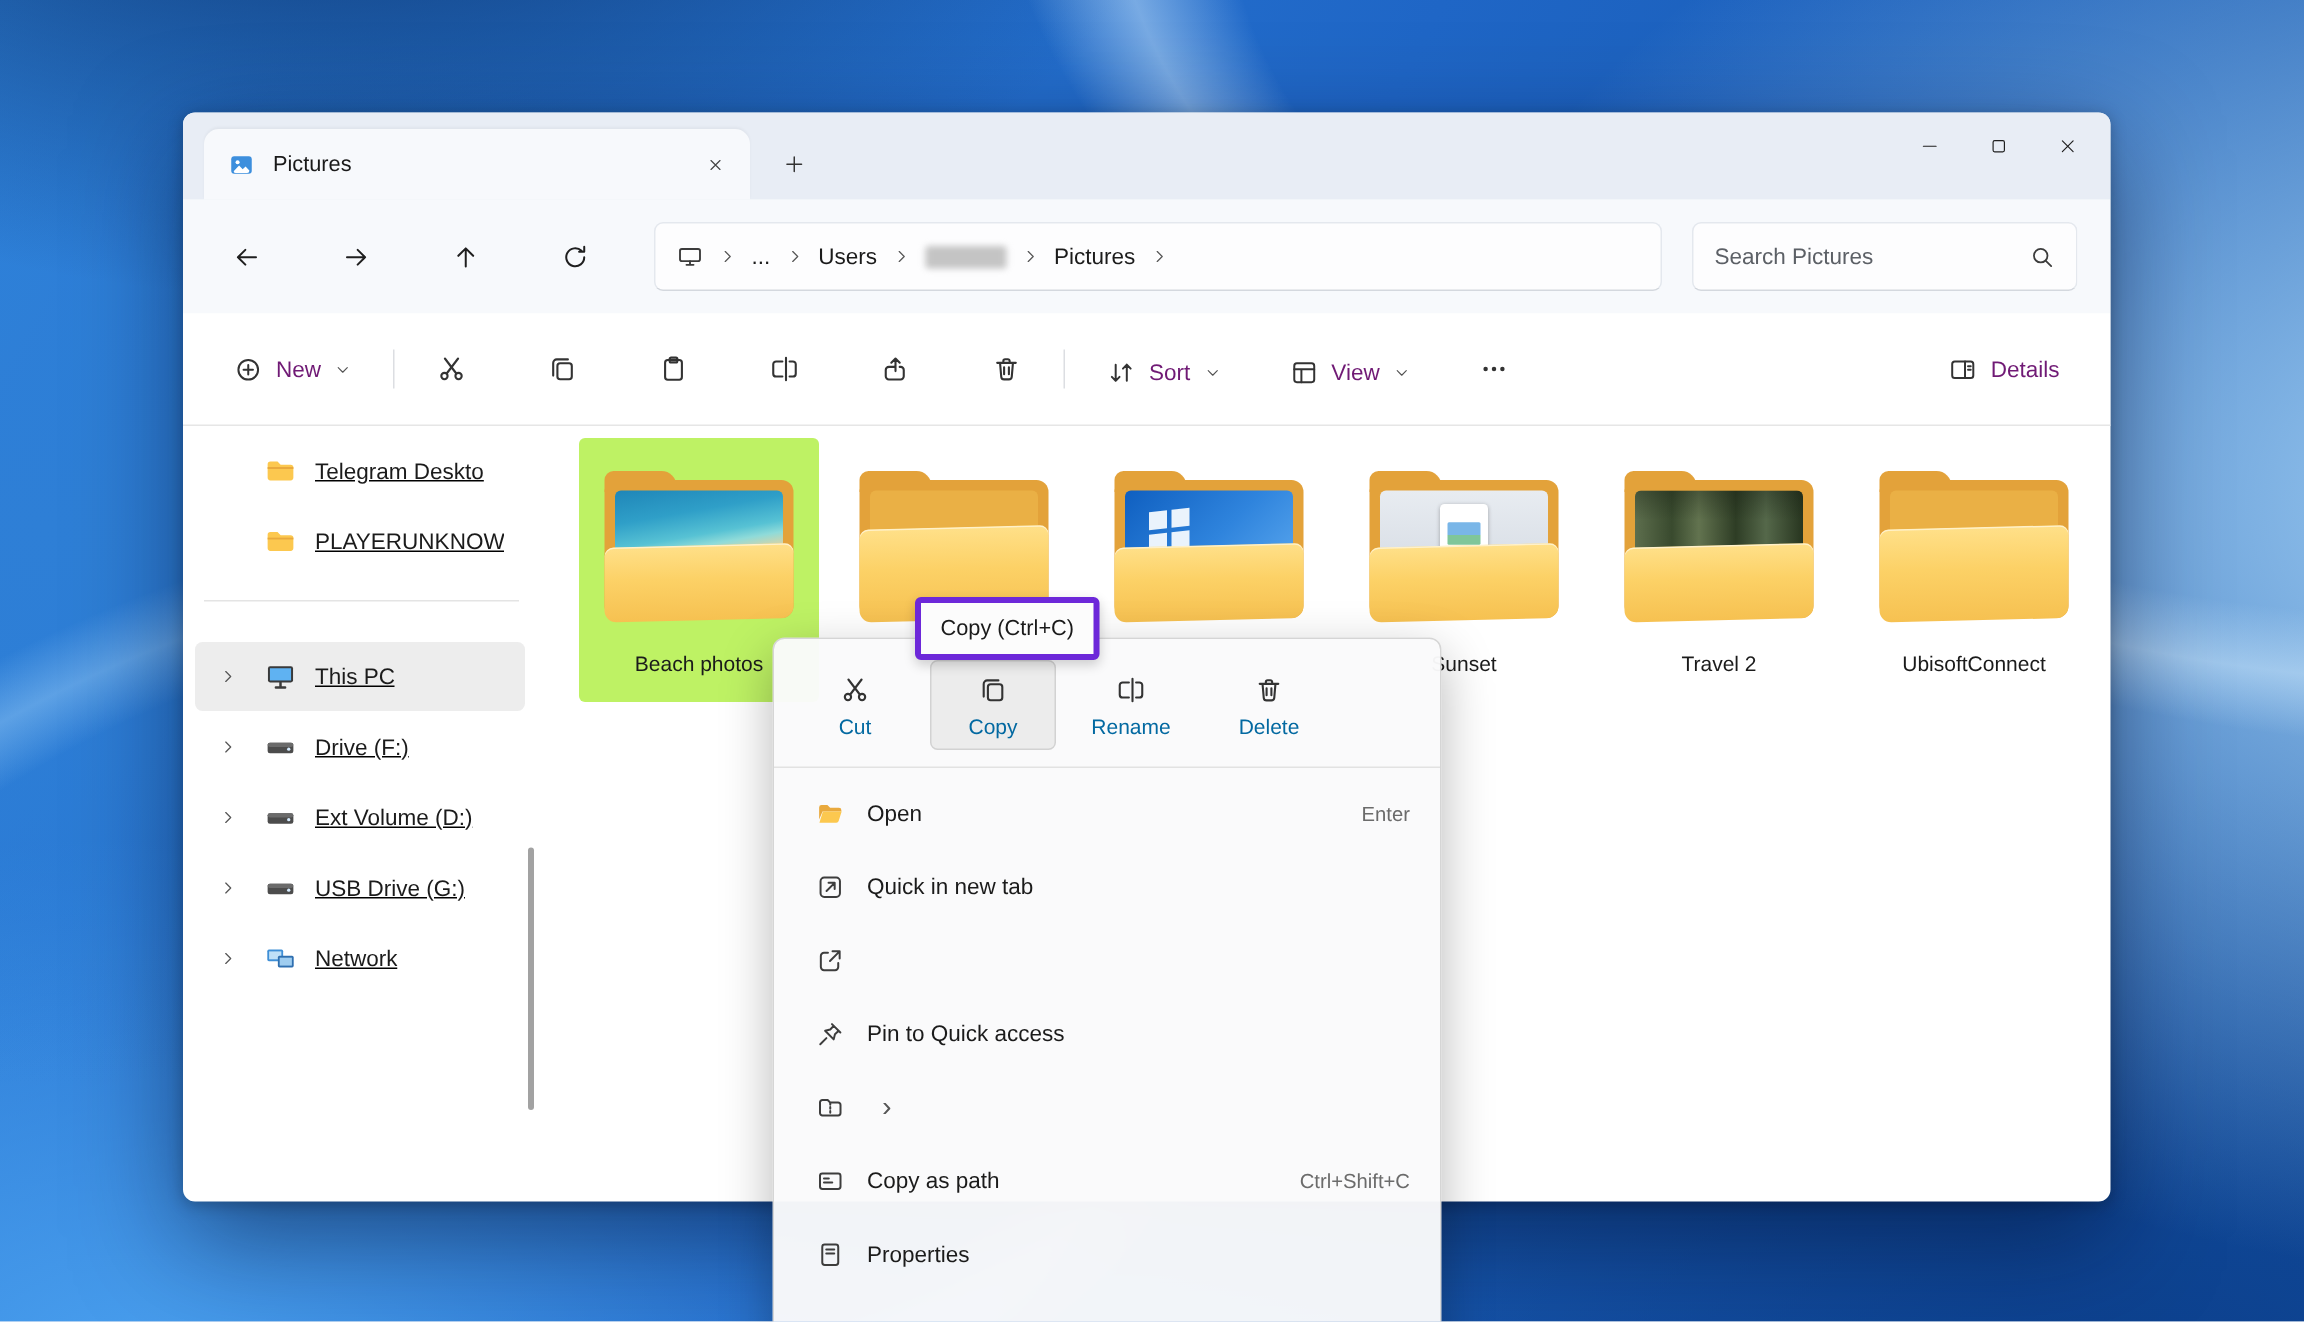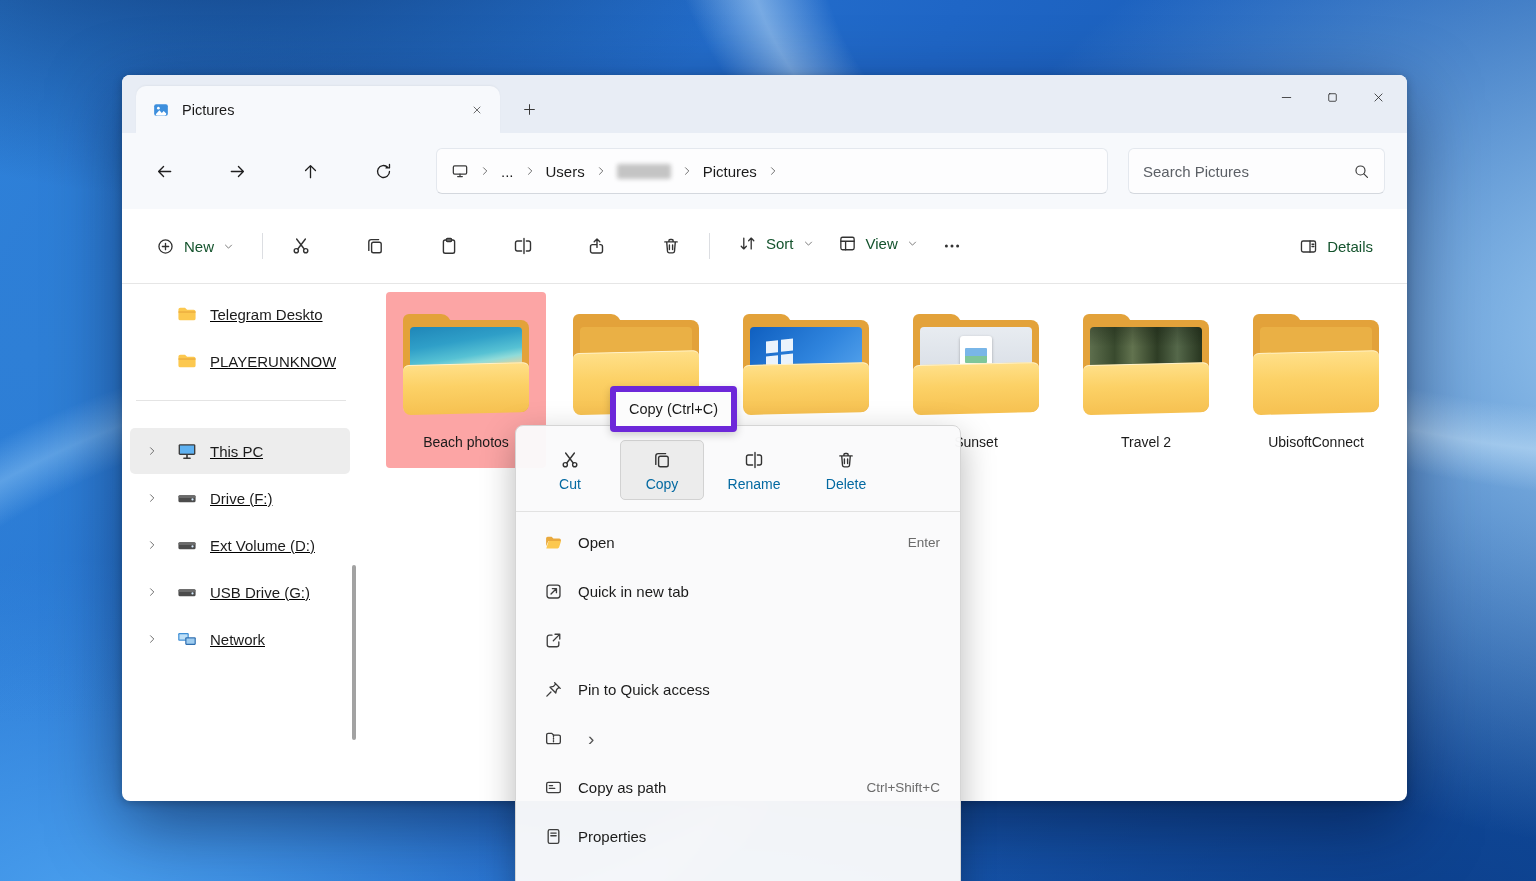--- a/index.html
+++ b/index.html
@@ -59,30 +59,30 @@
   .crumb-item.redacted .crumb-label { width:54px; height:15px; background:#c4c4c4; filter:blur(2px); border-radius:2px; }
   .searchbar { margin-left:20px; flex:1; height:46px; background:#fdfdfe; border:1px solid #e4e8ee; border-bottom-color:#d4d8de;
     border-radius:6px; display:flex; align-items:center; padding:0 14px; gap:8px; }
   .search-input { border:none; outline:none; background:transparent; flex:1; font-size:15px; color:#333; font-family:inherit; min-width:0; }
   .search-input::placeholder { color:#5c6066; }
   .search-glyph { width:17px; height:17px; color:#3c3c3c; flex:none; }
   .search-glyph svg { width:17px; height:17px; display:block; }
 
   
   .commandbar { height:75px; background:#fff; border-bottom:1px solid #e6e6e6; display:flex; align-items:center; padding:0 22px; flex:none; }
-  .cmd-btn { display:flex; align-items:center; gap:9px; padding:10px 12px; border-radius:5px; color:#14532d; font-size:15px; flex:none; }
+  .cmd-btn { display:flex; align-items:center; gap:9px; padding:10px 12px; border-radius:5px; color:#701a75; font-size:15px; flex:none; }
   .cmd-btn .c-icon { width:19px; height:19px; color:#333; }
   .cmd-btn .c-icon svg { width:19px; height:19px; display:block; }
   .cmd-chevron { width:11px; height:11px; color:#555; }
   .cmd-chevron svg { width:11px; height:11px; display:block; }
   .cmd-divider { width:1px; height:26px; background:#dcdee2; margin:0 16px; flex:none; }
   .cmd-icons { display:flex; gap:30px; }
   .cmd-iconbtn { width:44px; height:44px; display:flex; align-items:center; justify-content:center; border-radius:5px; color:#333; flex:none; }
   .cmd-iconbtn svg { width:20px; height:20px; display:block; }
-  .cmd-group { display:flex; align-items:flex-start; }
+  .cmd-group { display:flex; align-items:flex-end; gap:22px; }
   .details-btn { margin-left:auto; }
 
   
   .main { flex:1; display:flex; min-height:0; }
   .sidebar { width:238px; flex:none; padding-top:6px; position:relative;text-decoration:underline; }
   .side-item { height:46px; display:flex; align-items:center; margin:1px 10px 1px 8px; padding:0 8px 0 16px; border-radius:5px; font-size:15px; color:#1b1b1b; }
   .side-item.selected { background:#ededed; }
   .side-chevron { width:22px; height:14px; margin-right:8px; color:#555; flex:none; display:flex; align-items:center; }
   .side-chevron svg { width:12px; height:12px; }
   .side-item.tree .side-chevron { visibility:hidden; }
@@ -90,21 +90,21 @@
   .side-icon svg { width:22px; height:22px; display:block; }
   .side-label { white-space:nowrap; overflow:hidden; }
   .side-divider { height:1px; background:#e4e4e4; margin:16px 14px 14px; }
   .drive-group { padding-top:12px; }
   .side-scrollbar { position:absolute; right:2px; top:0; bottom:0; width:8px; }
   .side-thumb { position:absolute; top:281px; height:175px; width:4px; left:2px; background:#a2a2a2; border-radius:2px; }
 
   
   .content { flex:1; padding:8px 8px 0 26px; display:flex; flex-wrap:wrap; align-content:flex-start; column-gap:10px; row-gap:14px; min-width:0; }
   .folder-item { width:160px; height:176px; border-radius:4px; padding-top:20px; text-align:center; }
-  .folder-item.selected { background:#fca5a5; }
+  .folder-item.selected { background:#bef264; }
   .folder-label { margin-top:18px; font-size:14px; color:#1b1b1b; white-space:nowrap; overflow:hidden; min-height:17px; }
   .folder-glyph { width:132px; height:104px; margin:0 auto; position:relative; }
   .folder-back { position:absolute; left:3px; right:3px; top:8px; bottom:4px; background:#e3a23a; border-radius:8px; }
   .folder-back::before { content:""; position:absolute; left:0; top:-6px; width:48px; height:14px; background:#e3a23a; border-radius:6px 10px 0 0; }
   .folder-inner { position:absolute; left:10px; right:10px; top:15px; height:56px; border-radius:4px; background:#d2952f; overflow:hidden; }
   .folder-front { position:absolute; left:3px; right:3px; bottom:4px; height:50px; border-radius:6px 6px 8px 8px;
     background:linear-gradient(180deg,#ffe089 0%,#fcd166 45%,#f6c151 100%);
     transform:skewY(-1.4deg); transform-origin:100% 0; box-shadow:inset 0 1px 0 rgba(255,255,255,.55); }
   .folder-item.thumb-none .folder-inner { background:#eab045; }
   .folder-item.thumb-none .folder-front { height:62px; }
@@ -146,21 +146,21 @@
   .menu-sep { height:1px; background:#e2e2e2; margin:1px 0 6px; }
   .menu-item { height:49px; display:flex; align-items:center; padding:0 20px 0 28px; font-size:15px; color:#1b1b1b; }
   .mi-icon { width:20px; height:20px; margin-right:14px; color:#3d3d3d; flex:none; }
   .mi-icon svg { width:19px; height:19px; display:block; }
   .mi-label { flex:1; white-space:nowrap; }
   .mi-shortcut { font-size:13.5px; color:#6b6b6b; margin-left:12px; }
   .mi-shortcut:empty { display:none; }
   .menu-item.has-submenu::after { content:"\203A"; font-size:19px; color:#555; margin-left:10px; line-height:1; }
 
   
-  .tooltip { position:absolute; left:610px; top:386px; z-index:30; background:#fcfcfc; border:6px solid #6d28d9;
+  .tooltip { position:absolute; left:610px; top:398px; z-index:30; background:#fcfcfc; border:4px solid #6d28d9;
     border-radius:4px; padding:9px 13px; font-size:14.5px; color:#1a1a1a; box-shadow:0 3px 8px rgba(0,0,0,.18); white-space:nowrap; }
 </style>
 </head>
 <body>
 
 <div class="wp"></div>
 
 <div class="window">
 
   <div class="tabstrip">

